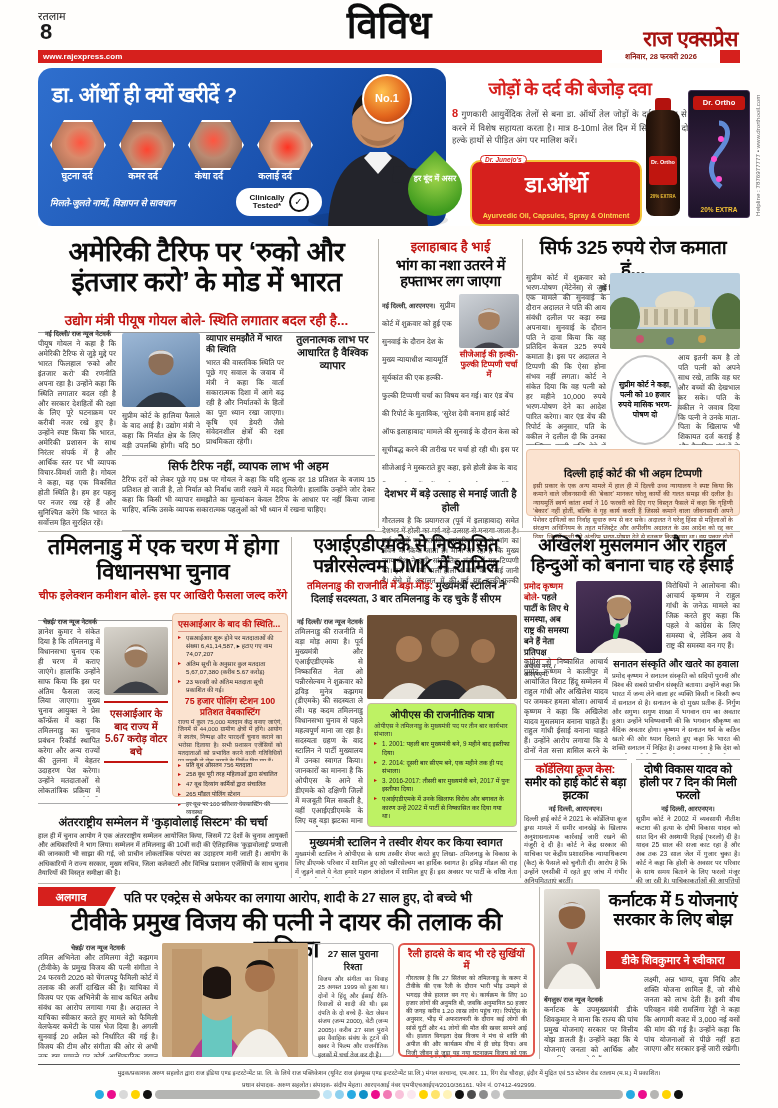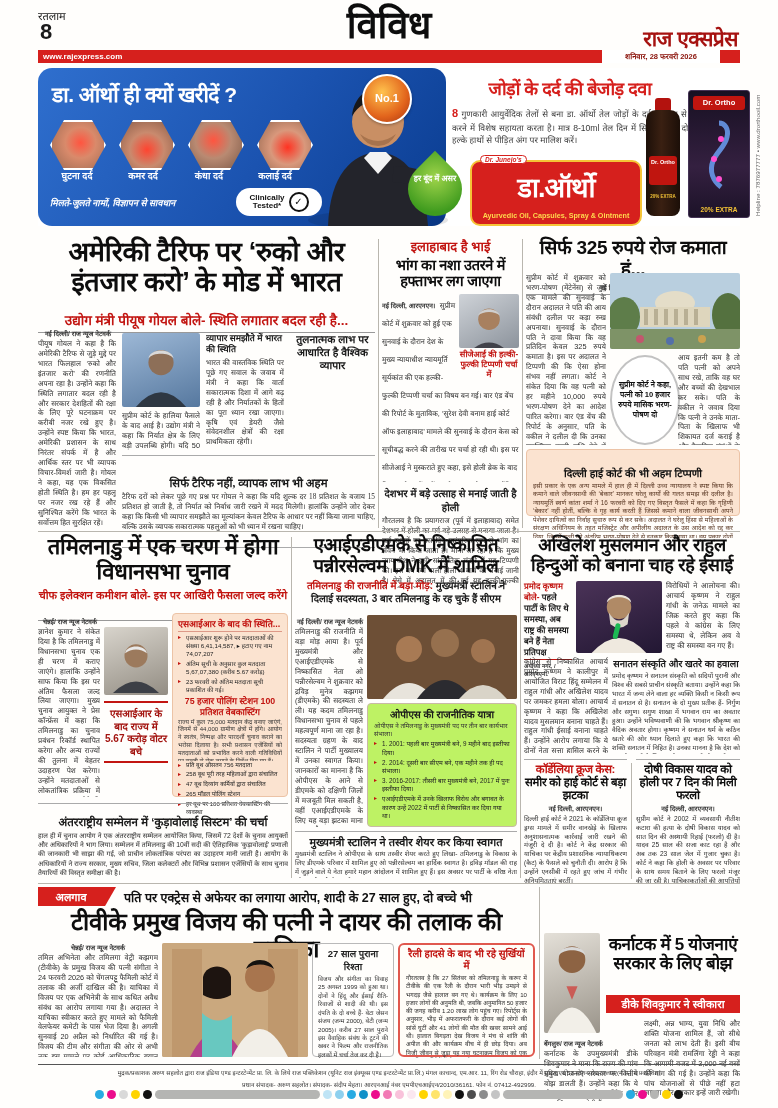--- a/index.html
+++ b/index.html
@@ -88,21 +88,21 @@
     <div class="abs j" style="left:414px;top:38px;width:250px;font-size:8.6px;line-height:1.45;color:#3a3a3a;">
       <span class="b" style="color:#d6201d;font-size:11px;">8</span>
       <span>गुणकारी आयुर्वेदिक तेलों से बना डा. ऑर्थो तेल जोड़ों के दर्द को जड़ से कम करने में विशेष सहायता करता है। मात्र 8-10ml तेल दिन में सिर्फ एक या दो बार हल्के हाथों से पीड़ित अंग पर मालिश करें।</span>
     </div>
 
     <div class="abs" style="left:370px;top:94px;width:54px;height:54px;transform:rotate(45deg);border-radius:0 50% 50% 50%;background:radial-gradient(circle at 35% 35%,#9fd44a,#3f9b1e 70%);"></div>
     <div class="abs c b" style="left:368px;top:106px;width:58px;font-size:8px;color:#fff;line-height:1.2;">हर बूंद में असर</div>
 
     <div class="abs" style="left:432px;top:92px;width:168px;height:62px;background:#d6201d;border:2px solid #f5c437;border-radius:10px;">
       <span class="abs" style="left:8px;top:-7px;background:#fff;color:#d6201d;font-size:6.5px;font-style:italic;font-weight:bold;padding:0 4px;border-radius:6px;border:1px solid #d6201d;">Dr. Junejo's</span>
-      <span class="abs c" style="left:0;right:0;top:6px;font-size:27px;font-weight:800;color:#fff;letter-spacing:-1px;">डा.ऑर्थो</span>
+      <span class="abs c" style="left:0;right:0;top:6px;font-size:22px;font-weight:800;color:#fff;letter-spacing:-1px;">डा.ऑर्थो</span>
       <span class="abs c b" style="left:0;right:0;bottom:4px;font-size:7.2px;color:#ffd84d;">Ayurvedic Oil, Capsules, Spray &amp; Ointment</span>
     </div>
 
     <div class="abs" style="left:608px;top:30px;width:34px;height:118px;">
       <div class="abs" style="left:9px;top:0;width:16px;height:14px;background:#b3120e;border-radius:3px;"></div>
       <div class="abs" style="left:0;top:12px;width:34px;height:106px;background:linear-gradient(90deg,#1c0f08,#3a2012 45%,#1c0f08);border-radius:10px 10px 8px 8px;"></div>
       <div class="abs c" style="left:3px;top:58px;width:28px;height:26px;background:#c0150f;border-radius:3px;color:#fff;font-size:5.5px;font-weight:bold;line-height:1.2;padding-top:3px;">Dr. Ortho</div>
       <div class="abs c" style="left:3px;top:96px;width:28px;font-size:4.5px;color:#f5c437;font-weight:bold;">20% EXTRA</div>
     </div>
 
@@ -135,21 +135,21 @@
           </svg>
       </div>
       <div class="abs body-txt j" style="left:84px;top:174px;width:78px;height:40px;">सुप्रीम कोर्ट के हालिया फैसले के बाद आई है। उद्योग मंत्री ने कहा कि निर्यात क्षेत्र के लिए बड़ी उपलब्धि होगी। यदि 50 प्रतिशत तक की ऊंची टैरिफ दरों के कारण भारत को निर्यात में नुकसान उठाना पड़ता था, तो ऐसे में दरों में कमी भारत के लिए महत्वपूर्ण राहत साबित हो सकती है।</div>
       <div class="abs" style="left:168px;top:96px;width:78px;height:118px;overflow:hidden;">
         <div class="b" style="font-size:8.8px;line-height:1.25;margin-bottom:3px;">व्यापार समझौते में भारत की स्थिति</div>
         <div class="body-txt j">भारत की वास्तविक स्थिति पर पूछे गए सवाल के जवाब में मंत्री ने कहा कि वार्ता सकारात्मक दिशा में आगे बढ़ रही है और निर्यातकों के हितों का पूरा ध्यान रखा जाएगा। कृषि एवं डेयरी जैसे संवेदनशील क्षेत्रों की रक्षा प्राथमिकता रहेगी।</div>
       </div>
       <div class="abs" style="left:252px;top:96px;width:85px;height:118px;overflow:hidden;">
         <div class="b c" style="font-size:10.5px;line-height:1.25;margin-bottom:3px;">तुलनात्मक लाभ पर आधारित है वैश्विक व्यापार</div>
       </div>
-      <div class="abs" style="left:84px;top:218px;width:253px;height:72px;border-top:1px solid #aaa;border-bottom:1px solid #aaa;padding-top:19px;font-family:Liberation Serif, serif;">
+      <div class="abs" style="left:84px;top:218px;width:253px;height:72px;border-top:1px solid #aaa;border-bottom:1px solid #aaa;padding-top:2px;">
         <div class="b c" style="font-size:11.5px;">सिर्फ टैरिफ नहीं, व्यापक लाभ भी अहम</div>
         <div class="body-txt j" style="height:52px;margin-top:2px;">टैरिफ दरों को लेकर पूछे गए प्रश्न पर गोयल ने कहा कि यदि शुल्क दर 18 प्रतिशत के बजाय 15 प्रतिशत हो जाती है, तो निर्यात को निर्बाध जारी रखने में मदद मिलेगी। हालांकि उन्होंने जोर देकर कहा कि किसी भी व्यापार समझौते का मूल्यांकन केवल टैरिफ के आधार पर नहीं किया जाना चाहिए, बल्कि उसके व्यापक सकारात्मक पहलुओं को भी ध्यान में रखना चाहिए।</div>
       </div>
     </div>
 
     <div class="vdiv" style="left:340px;top:2px;height:289px;"></div>
 
     <div class="abs" style="left:344px;top:0;width:137px;height:293px;">
       <div class="b c red" style="font-size:13px;">इलाहाबाद है भाई</div>
       <div class="hl c" style="font-size:14.5px;margin-top:2px;">भांग का नशा उतरने में हफ्ताभर लग जाएगा</div>
@@ -356,21 +356,21 @@
         <div class="body-txt j" style="height:92px;margin-top:2px;font-size:6.2px;">विजय और संगीता का विवाह 25 अगस्त 1999 को हुआ था। दोनों ने हिंदू और ईसाई रीति-रिवाजों से शादी की थी। इस दंपति के दो बच्चे हैं- बेटा जेसन संजय (जन्म 2000), बेटी (जन्म 2005)। करीब 27 साल पुराने इस वैवाहिक संबंध के टूटने की खबर ने फिल्म और राजनीतिक हलकों में चर्चा तेज कर दी है।</div>
       </div>
       <div class="abs" style="left:360px;top:56px;width:137px;height:114px;border:2px solid #e0584e;border-radius:6px;padding:3px 6px;box-sizing:border-box;background:#fffdf8;">
         <div class="b c red" style="font-size:10px;line-height:1.2;">रैली हादसे के बाद भी रहे सुर्खियों में</div>
         <div class="body-txt j" style="height:84px;margin-top:2px;font-size:6.1px;">गौरतलब है कि 27 सितंबर को तमिलनाडु के करूर में टीवीके की एक रैली के दौरान भारी भीड़ उमड़ने से भगदड़ जैसे हालात बन गए थे। कार्यक्रम के लिए 10 हजार लोगों की अनुमति थी, जबकि अनुमानित 50 हजार की जगह करीब 1.20 लाख लोग पहुंच गए। रिपोर्ट्स के अनुसार, भीड़ में अफरातफरी के दौरान कई लोगों की सांसें घुटीं और 41 लोगों की मौत की खबर सामने आई थी। हालात बिगड़ता देख विजय ने मंच से शांति की अपील की और कार्यक्रम बीच में ही छोड़ दिया। अब निजी जीवन से जुड़ा यह नया घटनाक्रम विजय को एक बार फिर सुर्खियों में ले आया है।</div>
       </div>
     </div>
 
     <div class="vdiv" style="left:501px;top:0;height:172px;"></div>
 
-    <div class="abs" style="left:506px;top:0;width:196px;height:172px;margin-top:44px;">
+    <div class="abs" style="left:506px;top:0;width:196px;height:172px;">
       <div class="photo" style="left:0;top:2px;width:56px;height:100px;background:linear-gradient(160deg,#e4e0d8,#9a948a);">
         <svg viewBox="0 0 100 180">
             <circle cx="50" cy="48" r="24" fill="#8d6343"></circle>
             <path d="M26 40 C28 20 72 20 74 40 C64 28 36 28 26 40Z" fill="#d9d9d9"></path>
             <path d="M6 180 Q50 88 94 180Z" fill="#f2efe8"></path>
             <path d="M40 96 L50 120 L60 96 Z" fill="#d6201d" opacity="0.6"></path>
           </svg>
       </div>
       <div class="hl" style="position:absolute;left:62px;top:4px;width:134px;font-size:17px;text-align:center;">कर्नाटक में 5 योजनाएं सरकार के लिए बोझ</div>
       <div class="abs c b" style="left:62px;top:64px;width:134px;height:18px;background:#d6201d;color:#fff;font-size:11px;line-height:18px;">डीके शिवकुमार ने स्वीकारा</div>

